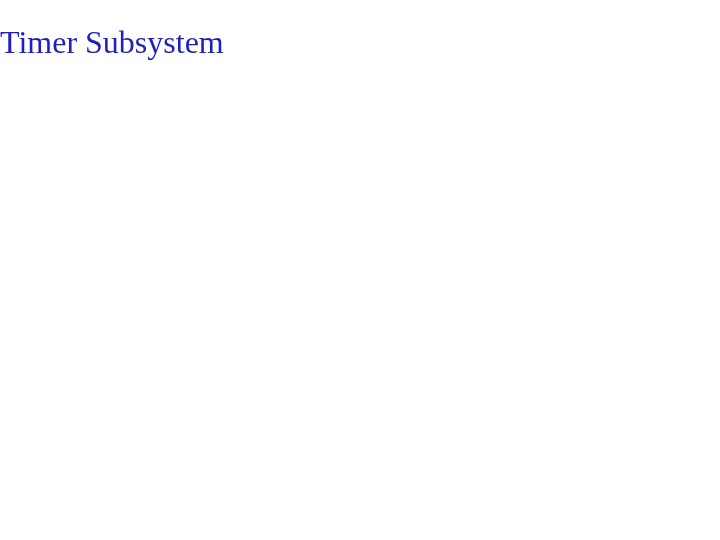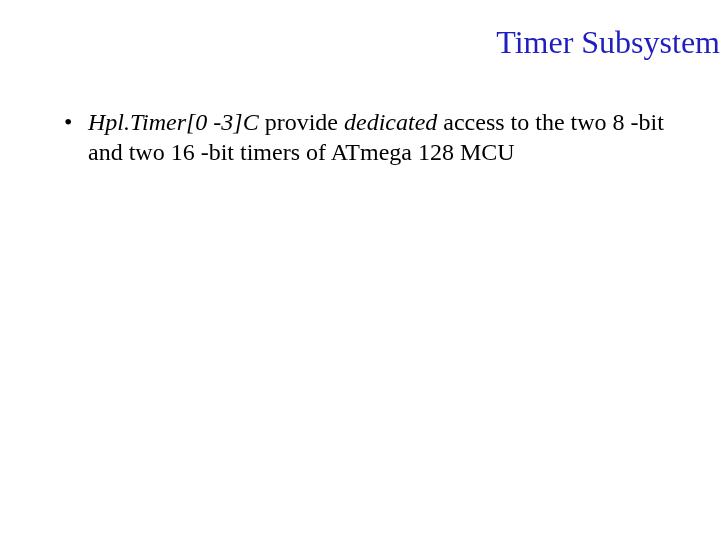--- a/index.html
+++ b/index.html
@@ -11,26 +11,25 @@
     font-family: "Times New Roman", Times, serif;
     color: #000000;
   }
   .slide {
     width: 720px;
     height: 540px;
     box-sizing: border-box;
     padding-top: 24px;
   }
   .title {
-    text-align: right;
+    text-align: left;
     font-size: 32px;
     color: #1f1fbf;
     margin-bottom: 46px;
     font-weight: normal;
-    padding-left: 22px;
   }
   .bullets {
     margin: 0;
     padding: 0 40px 0 64px;
     list-style: none;
   }
   .bullets > li {
     position: relative;
     font-size: 24px;
     line-height: 1.25;
@@ -47,17 +46,14 @@
   }
   .italic { font-style: italic; }
 </style>
 </head>
 <body>
 
 <div class="slide">
   <div class="title">Timer Subsystem</div>
 
   <ul class="bullets">
-    <li>
-      <span class="italic">Hpl.Timer[0 -3]C</span><span> provide </span><span class="italic">dedicated</span><span> access to the two 8 -bit and two 16 -bit timers of ATmega 128 MCU</span>
-    </li>
   </ul>
 </div>
 
 </body></html>

